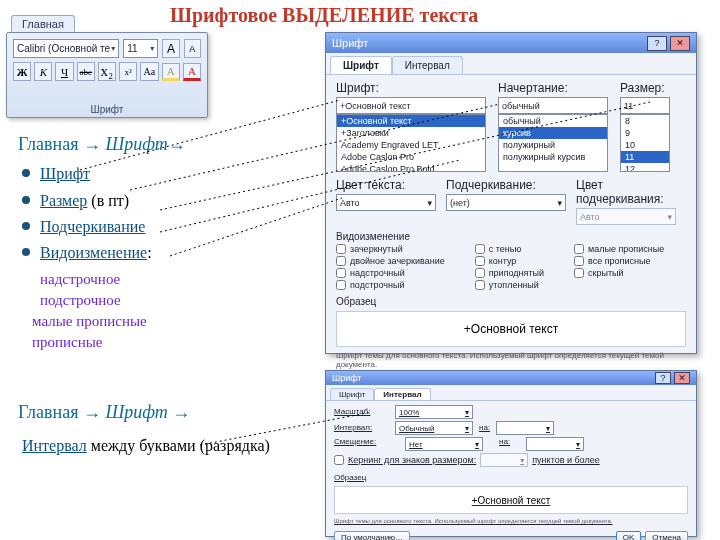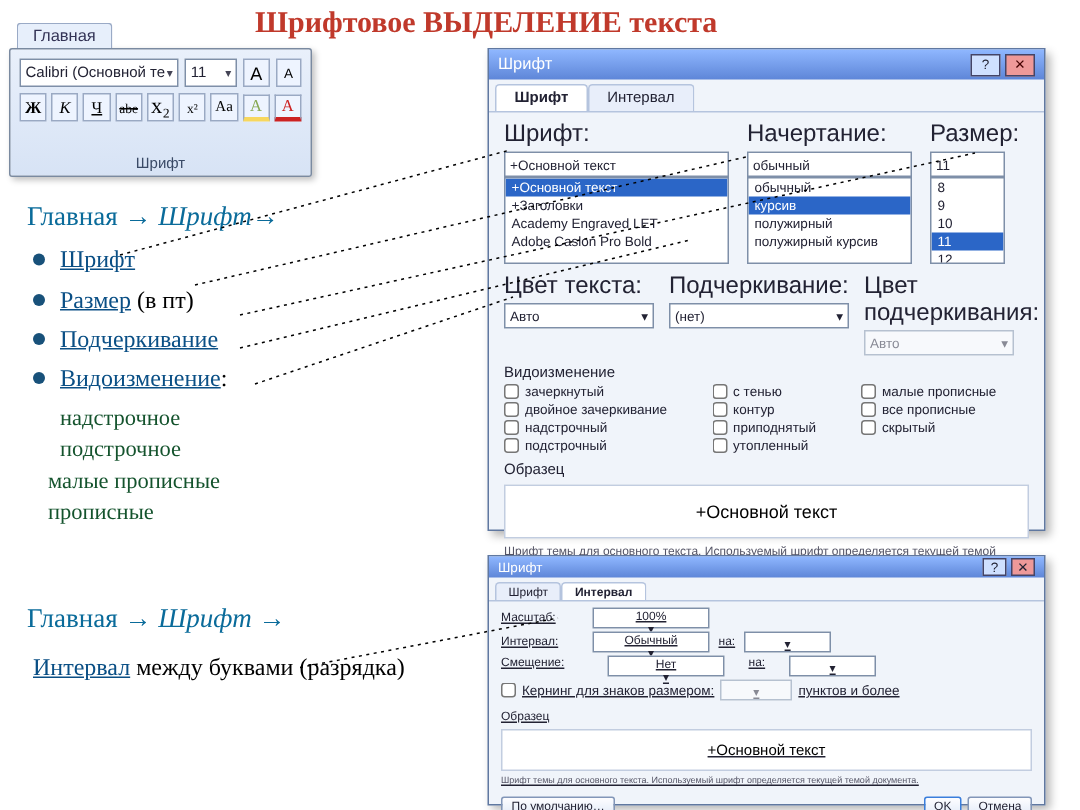--- a/index.html
+++ b/index.html
@@ -85,21 +85,21 @@
     position:relative; padding-left:22px; margin-bottom:4px;
     color:#000;
   }
   ul.features > li::before {
     content:""; position:absolute; left:4px; top:6px;
     width:8px; height:8px; background:#18517a; border-radius:50%;
   }
   .ul-blue { text-decoration: underline; color:#0a4f85; font-style:normal; }
   .black { color:#000; }
   .sub {
-    padding-left:22px; font-family:Georgia, serif; font-size:15px; color:#14532d;
+    padding-left:22px; font-family:Georgia, serif; font-size:15px; color:#6d28d9;
   }
   .lefttext2 {
     position:absolute; left:18px; top:400px; width:300px;
     font-family: Georgia, "Times New Roman", serif;
     font-size:16px; line-height:1.4;
   }
 
   
   .dlg {
     position:absolute; background:#f0f4fa; border:1px solid #6078a0;
@@ -116,21 +116,21 @@
     display:flex; align-items:center; justify-content:center; color:#223;}
   .tabs { display:flex; gap:0; padding:3px 4px 0 4px; border-bottom:1px solid #b5c4de; }
   .tab {
     padding:3px 12px; font-size:10px; background:#e8eefa; border:1px solid #b5c4de;
     border-bottom:none; border-radius:3px 3px 0 0; color:#223;
   }
   .tab.active { background:#fff; font-weight:bold; }
   .dlg-body { padding:6px 10px; color:#223; }
   .cols3 { display:flex; gap:12px; }
   .col { display:flex; flex-direction:column; }
-  .lbl { font-size:16px; margin-bottom:2px; }
+  .lbl { font-size:12px; margin-bottom:2px; }
   .listbox { background:#fff; border:1px solid #7e8fa8; font-size:9px; }
   .listbox .row { padding:1px 4px; white-space:nowrap; overflow:hidden; }
   .listbox .row.sel { background:#2b66c7; color:#fff; }
   .small-combo {
     background:#fff; border:1px solid #7e8fa8; height:15px; font-size:9px;
     display:flex; align-items:center; justify-content:space-between; padding:0 3px;
   }
   .row3 { display:flex; gap:10px; margin-top:6px; }
   .group-title { font-size:10px; margin-top:6px; }
   .chks { display:flex; gap:30px; margin-top:2px; }
@@ -146,21 +146,21 @@
   .btn {
     border:1px solid #8296b8; background:linear-gradient(#fdfdff,#e3ebf8);
     padding:3px 10px; font-size:10px; border-radius:2px; color:#223;
   }
 
   .dlg.small { left:325px; top:370px; width:370px; height:165px; font-size:9px; }
   .dlg.small .titlebar { height:14px; font-size:9px; }
   .dlg.small .tab { padding:1px 8px; font-size:8px; }
   .dlg.small .dlg-body { padding:4px 8px;text-decoration:underline; }
   .dlg.small .lbl { font-size:8px; }
-  .dlg.small .small-combo { height:12px; font-size:8px;flex-direction:column; }
+  .dlg.small .small-combo { height:12px; font-size:8px; }
   .dlg.small .preview-box { height:26px; font-size:10px; }
   .dlg.small .hint { font-size:6px; }
   .dlg.small .btn { padding:1px 6px; font-size:8px; }
 </style>
 </head>
 <body>
 
 <div class="title">Шрифтовое ВЫДЕЛЕНИЕ текста</div>
 
 <div class="ribbon">
@@ -241,20 +241,21 @@
     <div class="cols3">
       <div class="col" style="width:150px">
         <span class="lbl">Шрифт:</span>
         <div class="small-combo">
             <span>+Основной текст</span>
           </div>
         <div class="listbox" id="fontlist" style="height:56px;overflow:hidden">
             <div class="row sel">+Основной текст</div>
             <div class="row">+Заголовки</div>
             <div class="row">Academy Engraved LET</div>
+            <div class="row">Adobe Caslon Pro</div>
             <div class="row">Adobe Caslon Pro Bold</div>
           </div>
       </div>
       <div class="col" style="width:110px">
         <span class="lbl">Начертание:</span>
         <div class="small-combo">
             <span>обычный</span>
           </div>
         <div class="listbox" id="stylelist" style="height:56px;overflow:hidden">
             <div class="row">обычный</div>

